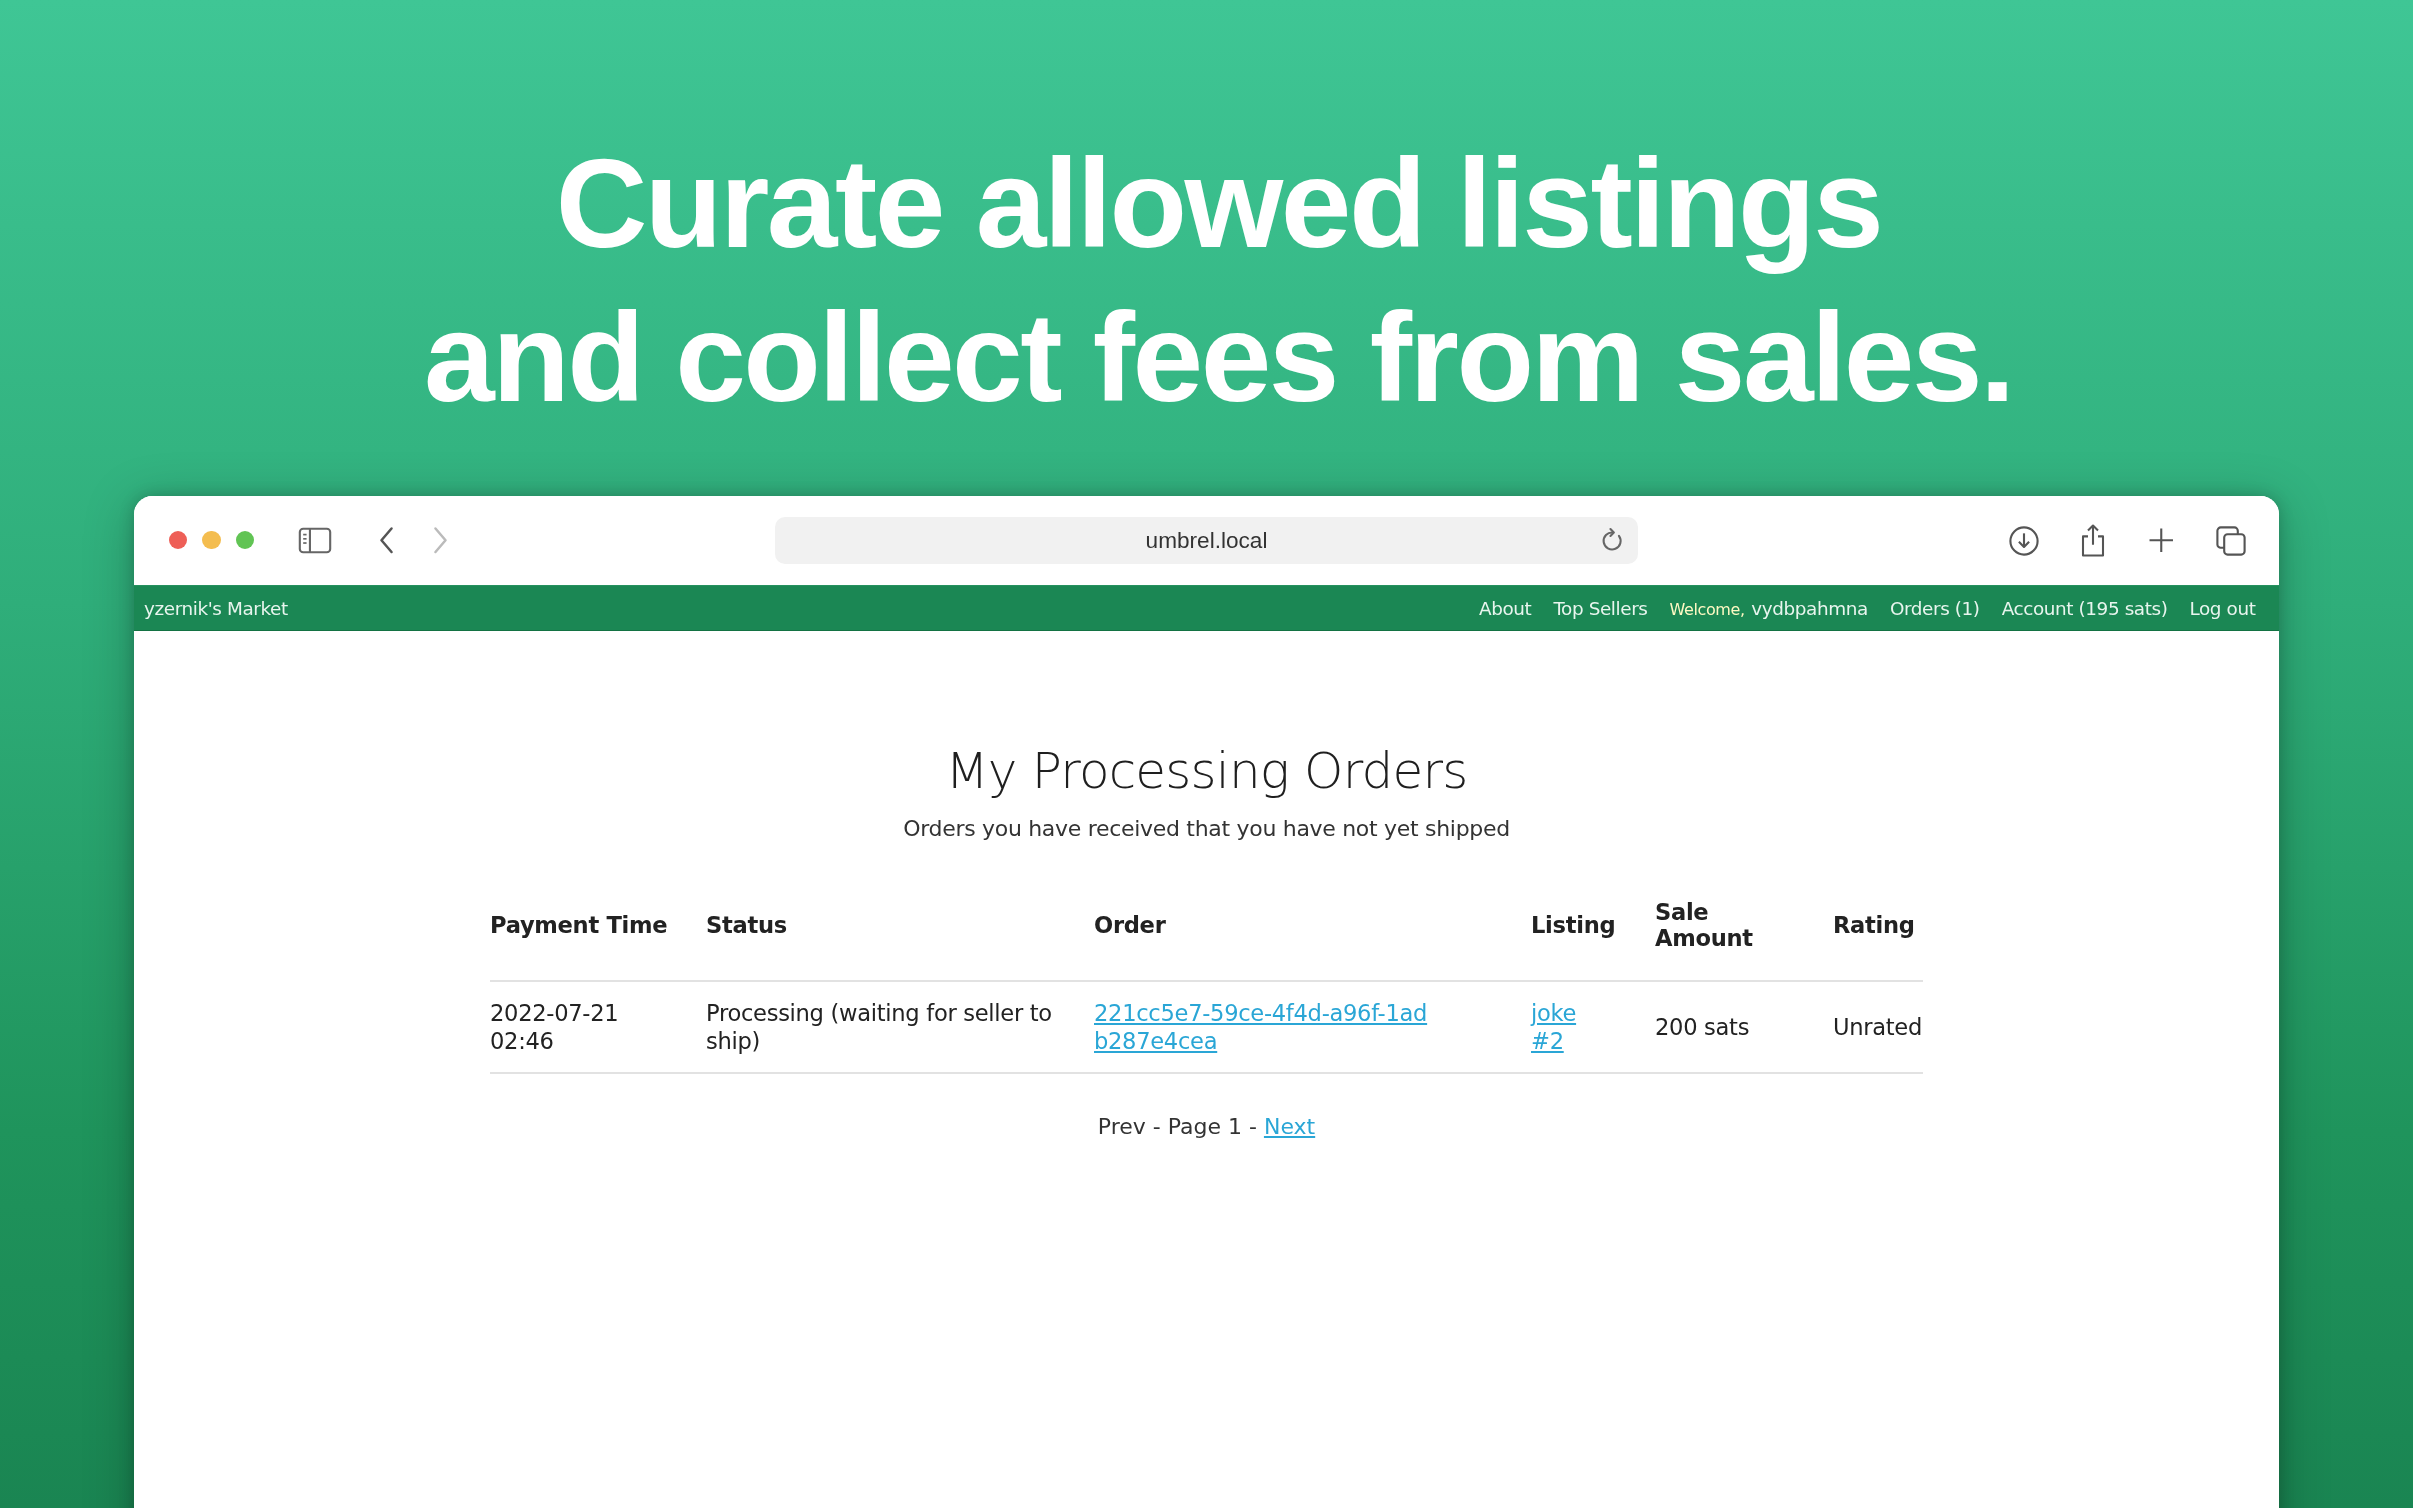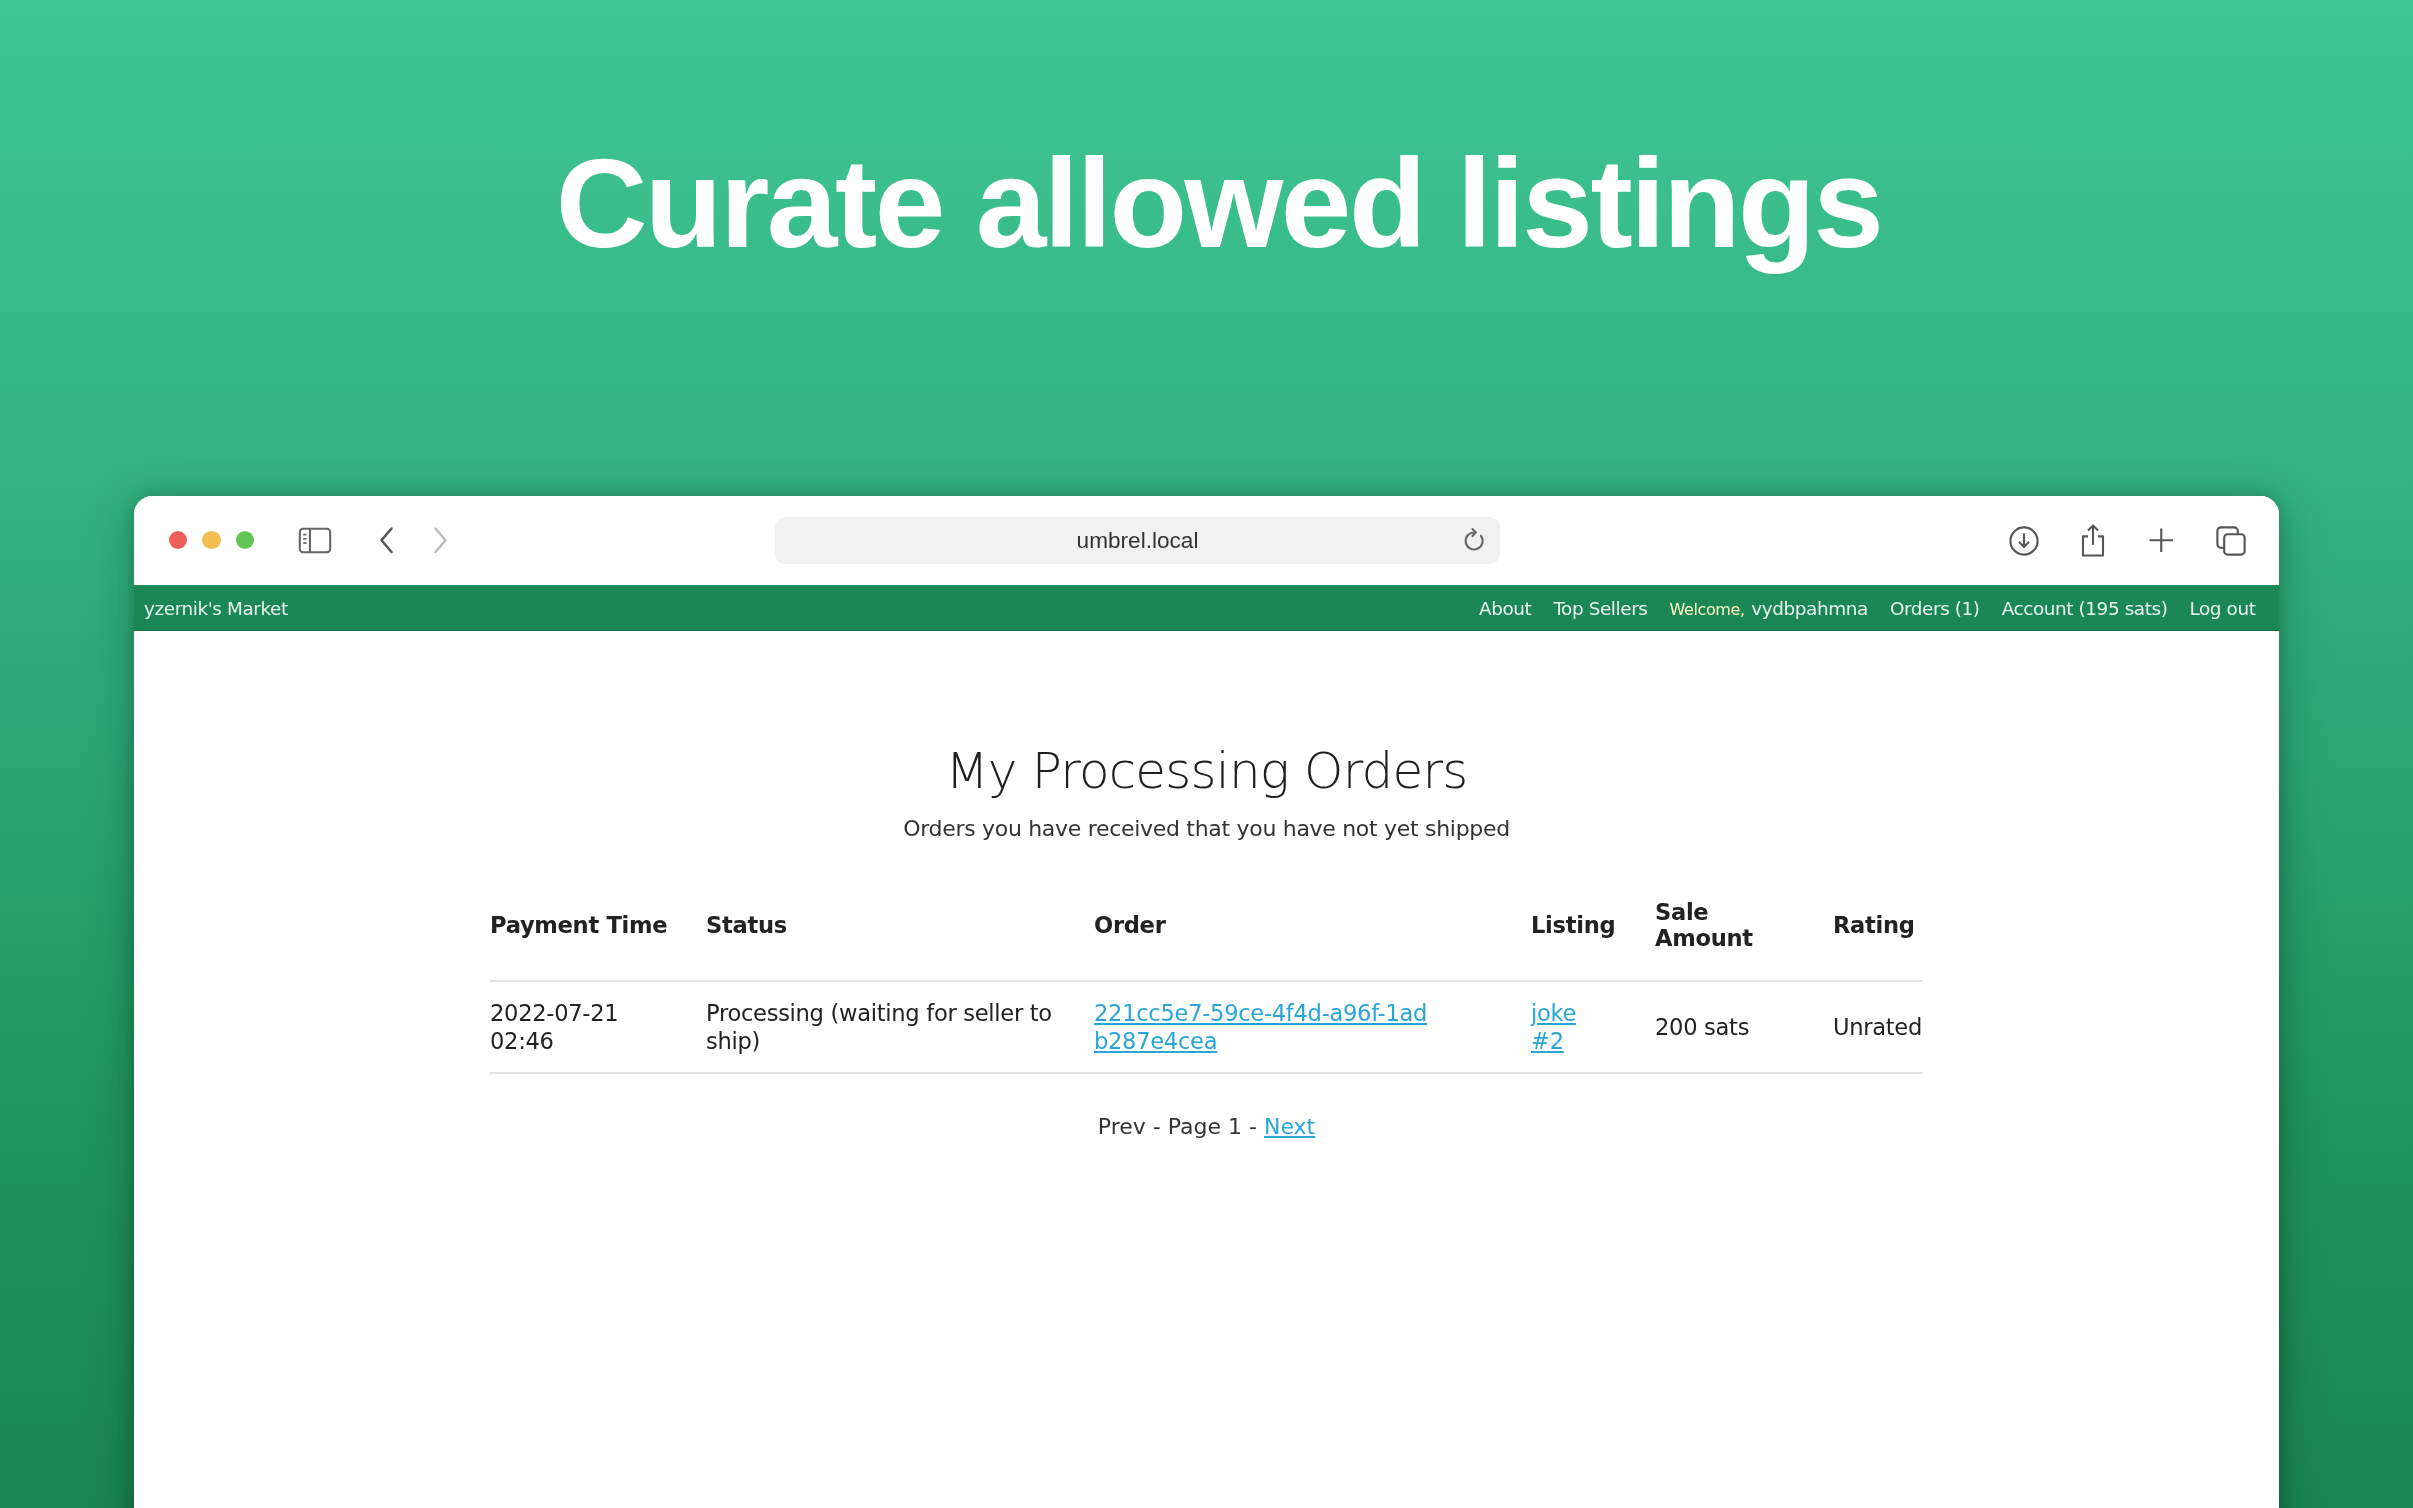--- a/index.html
+++ b/index.html
@@ -25,21 +25,21 @@
   .toolbar {
     position: relative; height: 89px; background: #ffffff;
   }
   .traffic { position: absolute; top: 35px; left: 35px; display: flex; gap: 15px; }
   .dot { width: 18.4px; height: 18.4px; border-radius: 50%; }
   .dot.red { background: #ee5f57; }
   .dot.yellow { background: #f4bd4f; }
   .dot.green { background: #61c454; }
   .tb-icon { position: absolute; top: 25px; width: 39px; height: 39px; display: flex; align-items: center; justify-content: center; }
   .url-bar {
-    position: absolute; left: 641px; top: 21px; width: 725px; height: 47px;
+    position: absolute; left: 641px; top: 21px; width: 863px; height: 47px;
     background: #f1f1f1; border-radius: 10px;
     display: flex; align-items: center; justify-content: center;
     color: #333; font-size: 22.6px;
   }
   .url-bar .reload { position: absolute; right: 8.4px; top: 6.7px; }
   .nav {
     height: 44px; background: #1b8754; border-top: 1.7px solid #26915f; border-bottom: 1.7px solid #137243;
     display: flex; align-items: center; justify-content: space-between;
     padding: 0 23.5px 0 10px; font-family: "DejaVu Sans", sans-serif; color: #e6f3ec; font-size: 18.4px;
   }
@@ -67,20 +67,21 @@
   }
   table.orders a { color: #2aa6d6; text-decoration: underline; }
   .pagination { margin-top: 40px; font-size: 22px; color: #333; }
   .pagination a { color: #2aa6d6; text-decoration: underline; }
 </style>
 </head>
 <body>
 
 <div class="headline">
   <div>Curate allowed listings</div>
+  <div>and collect fees from sales.</div>
 </div>
 
 <div class="window">
   <div class="toolbar">
     <div class="traffic">
       <div class="dot red"></div>
       <div class="dot yellow"></div>
       <div class="dot green"></div>
     </div>
 

